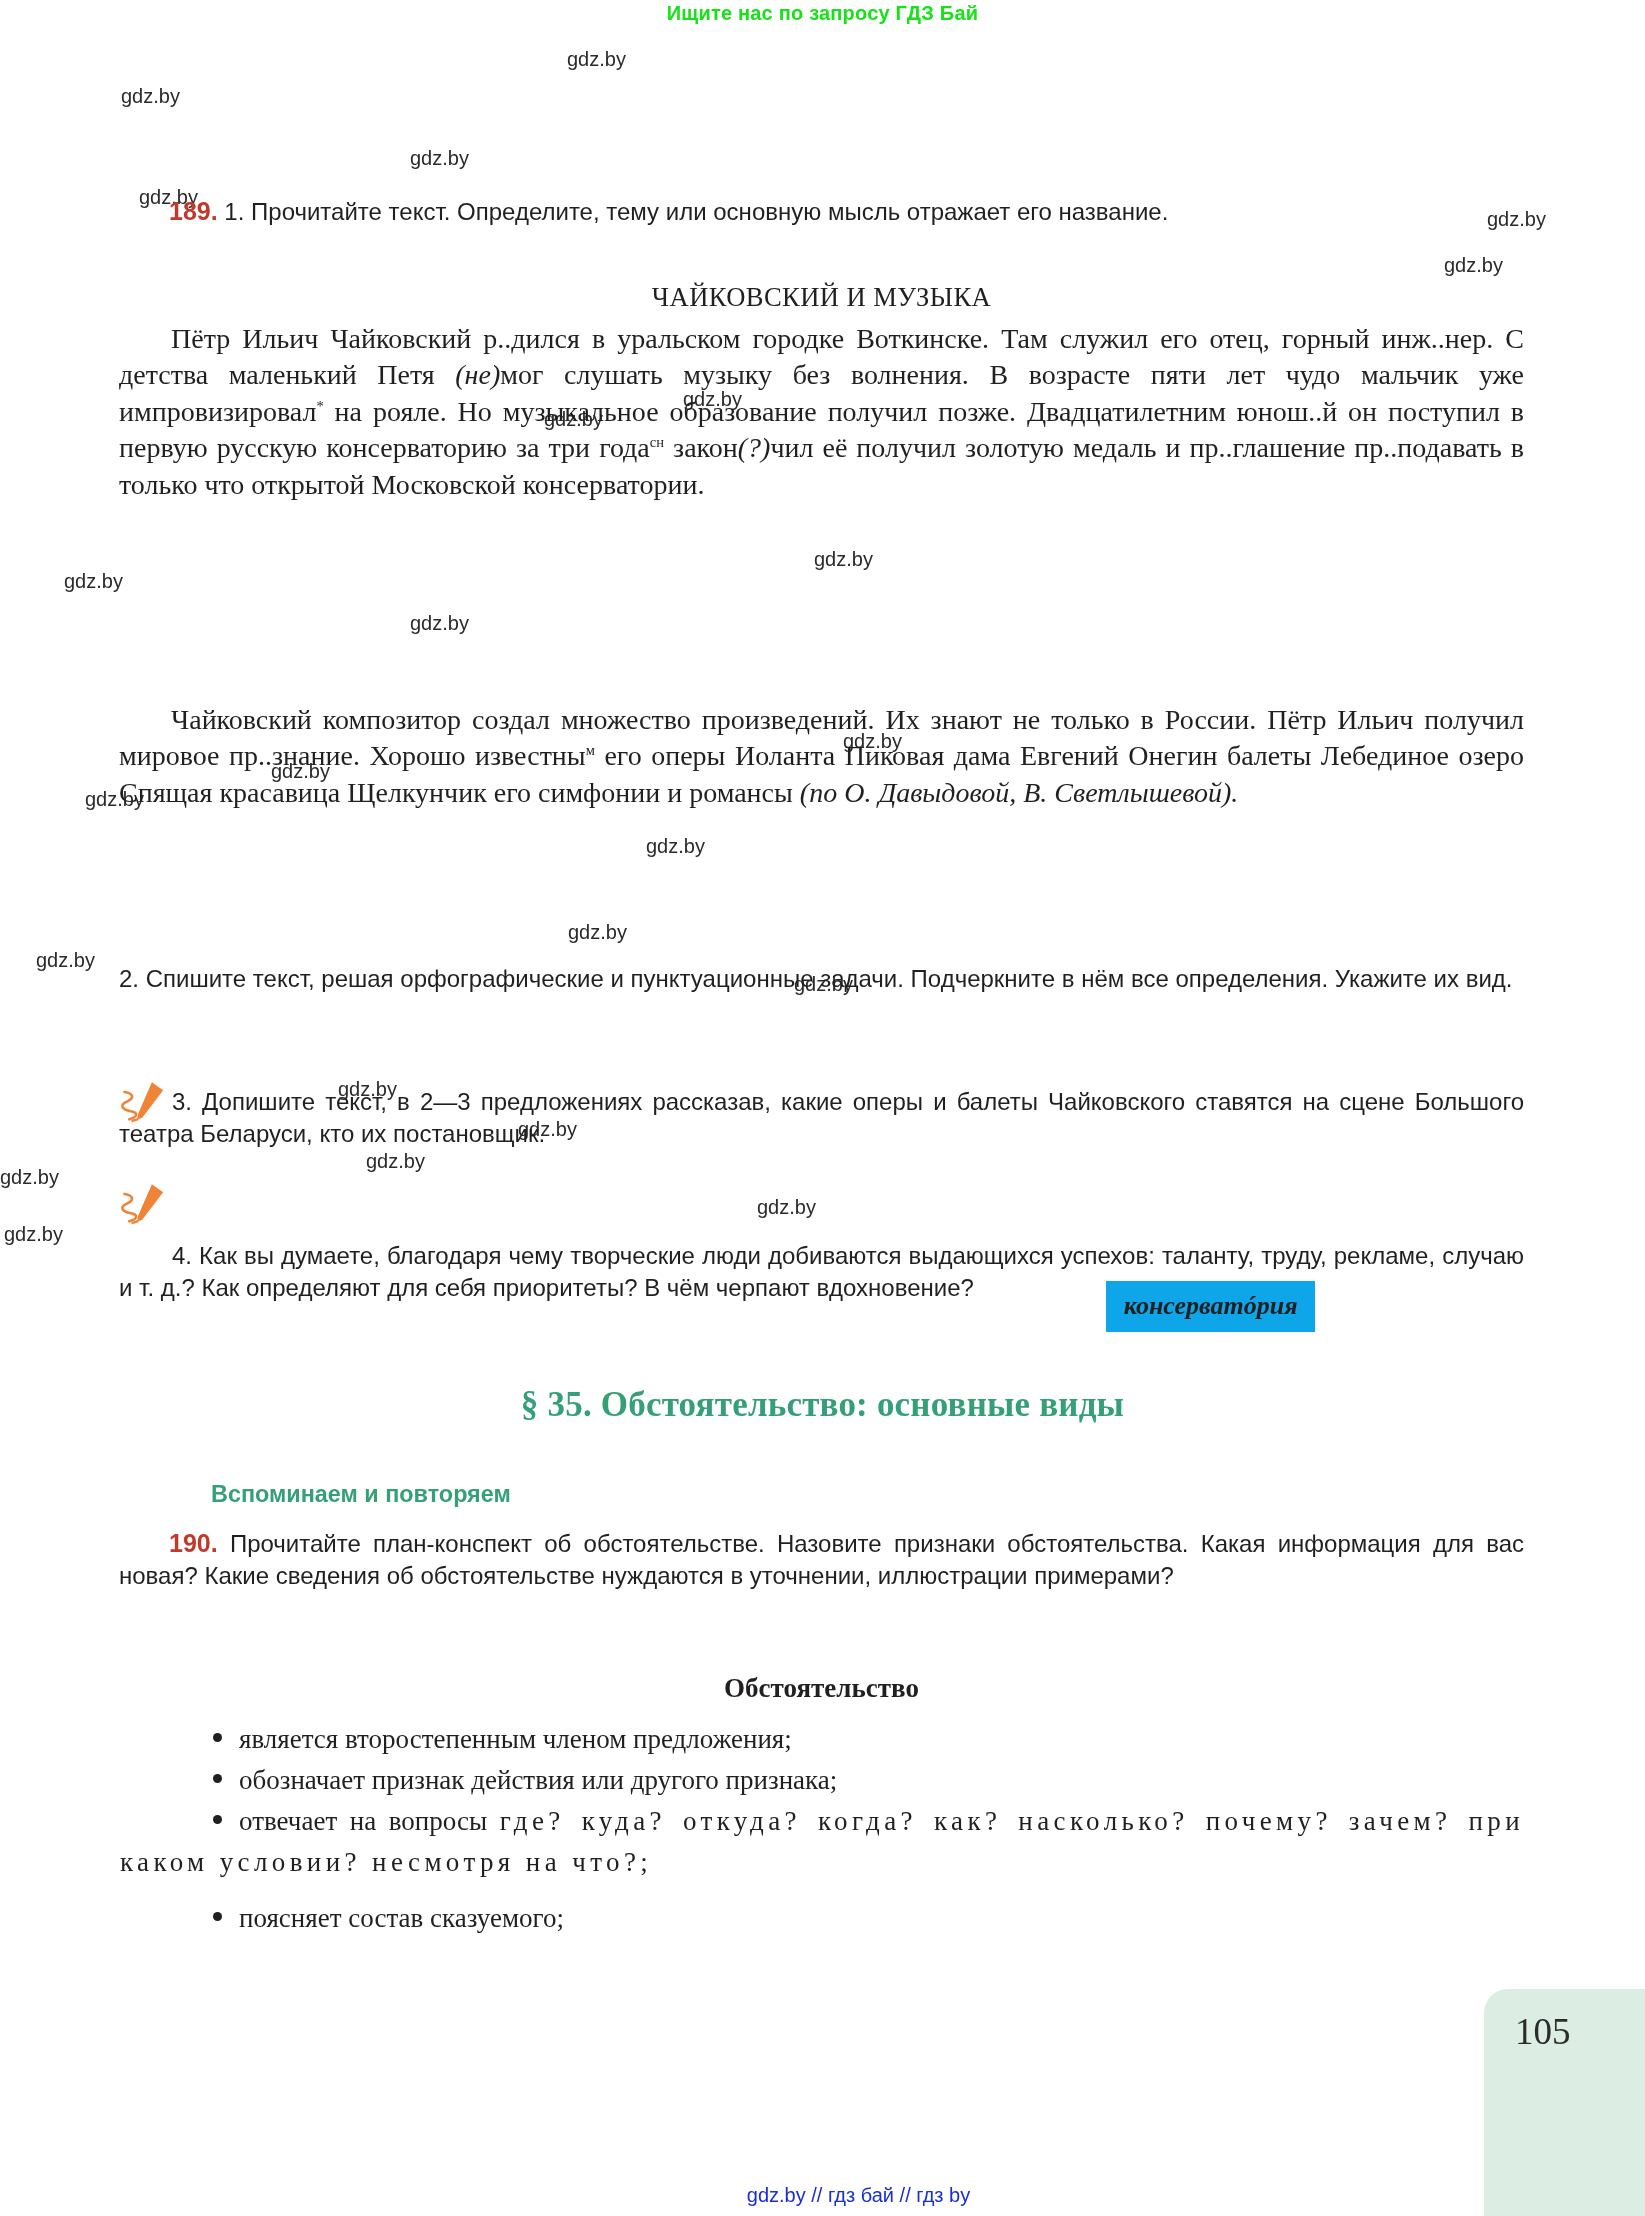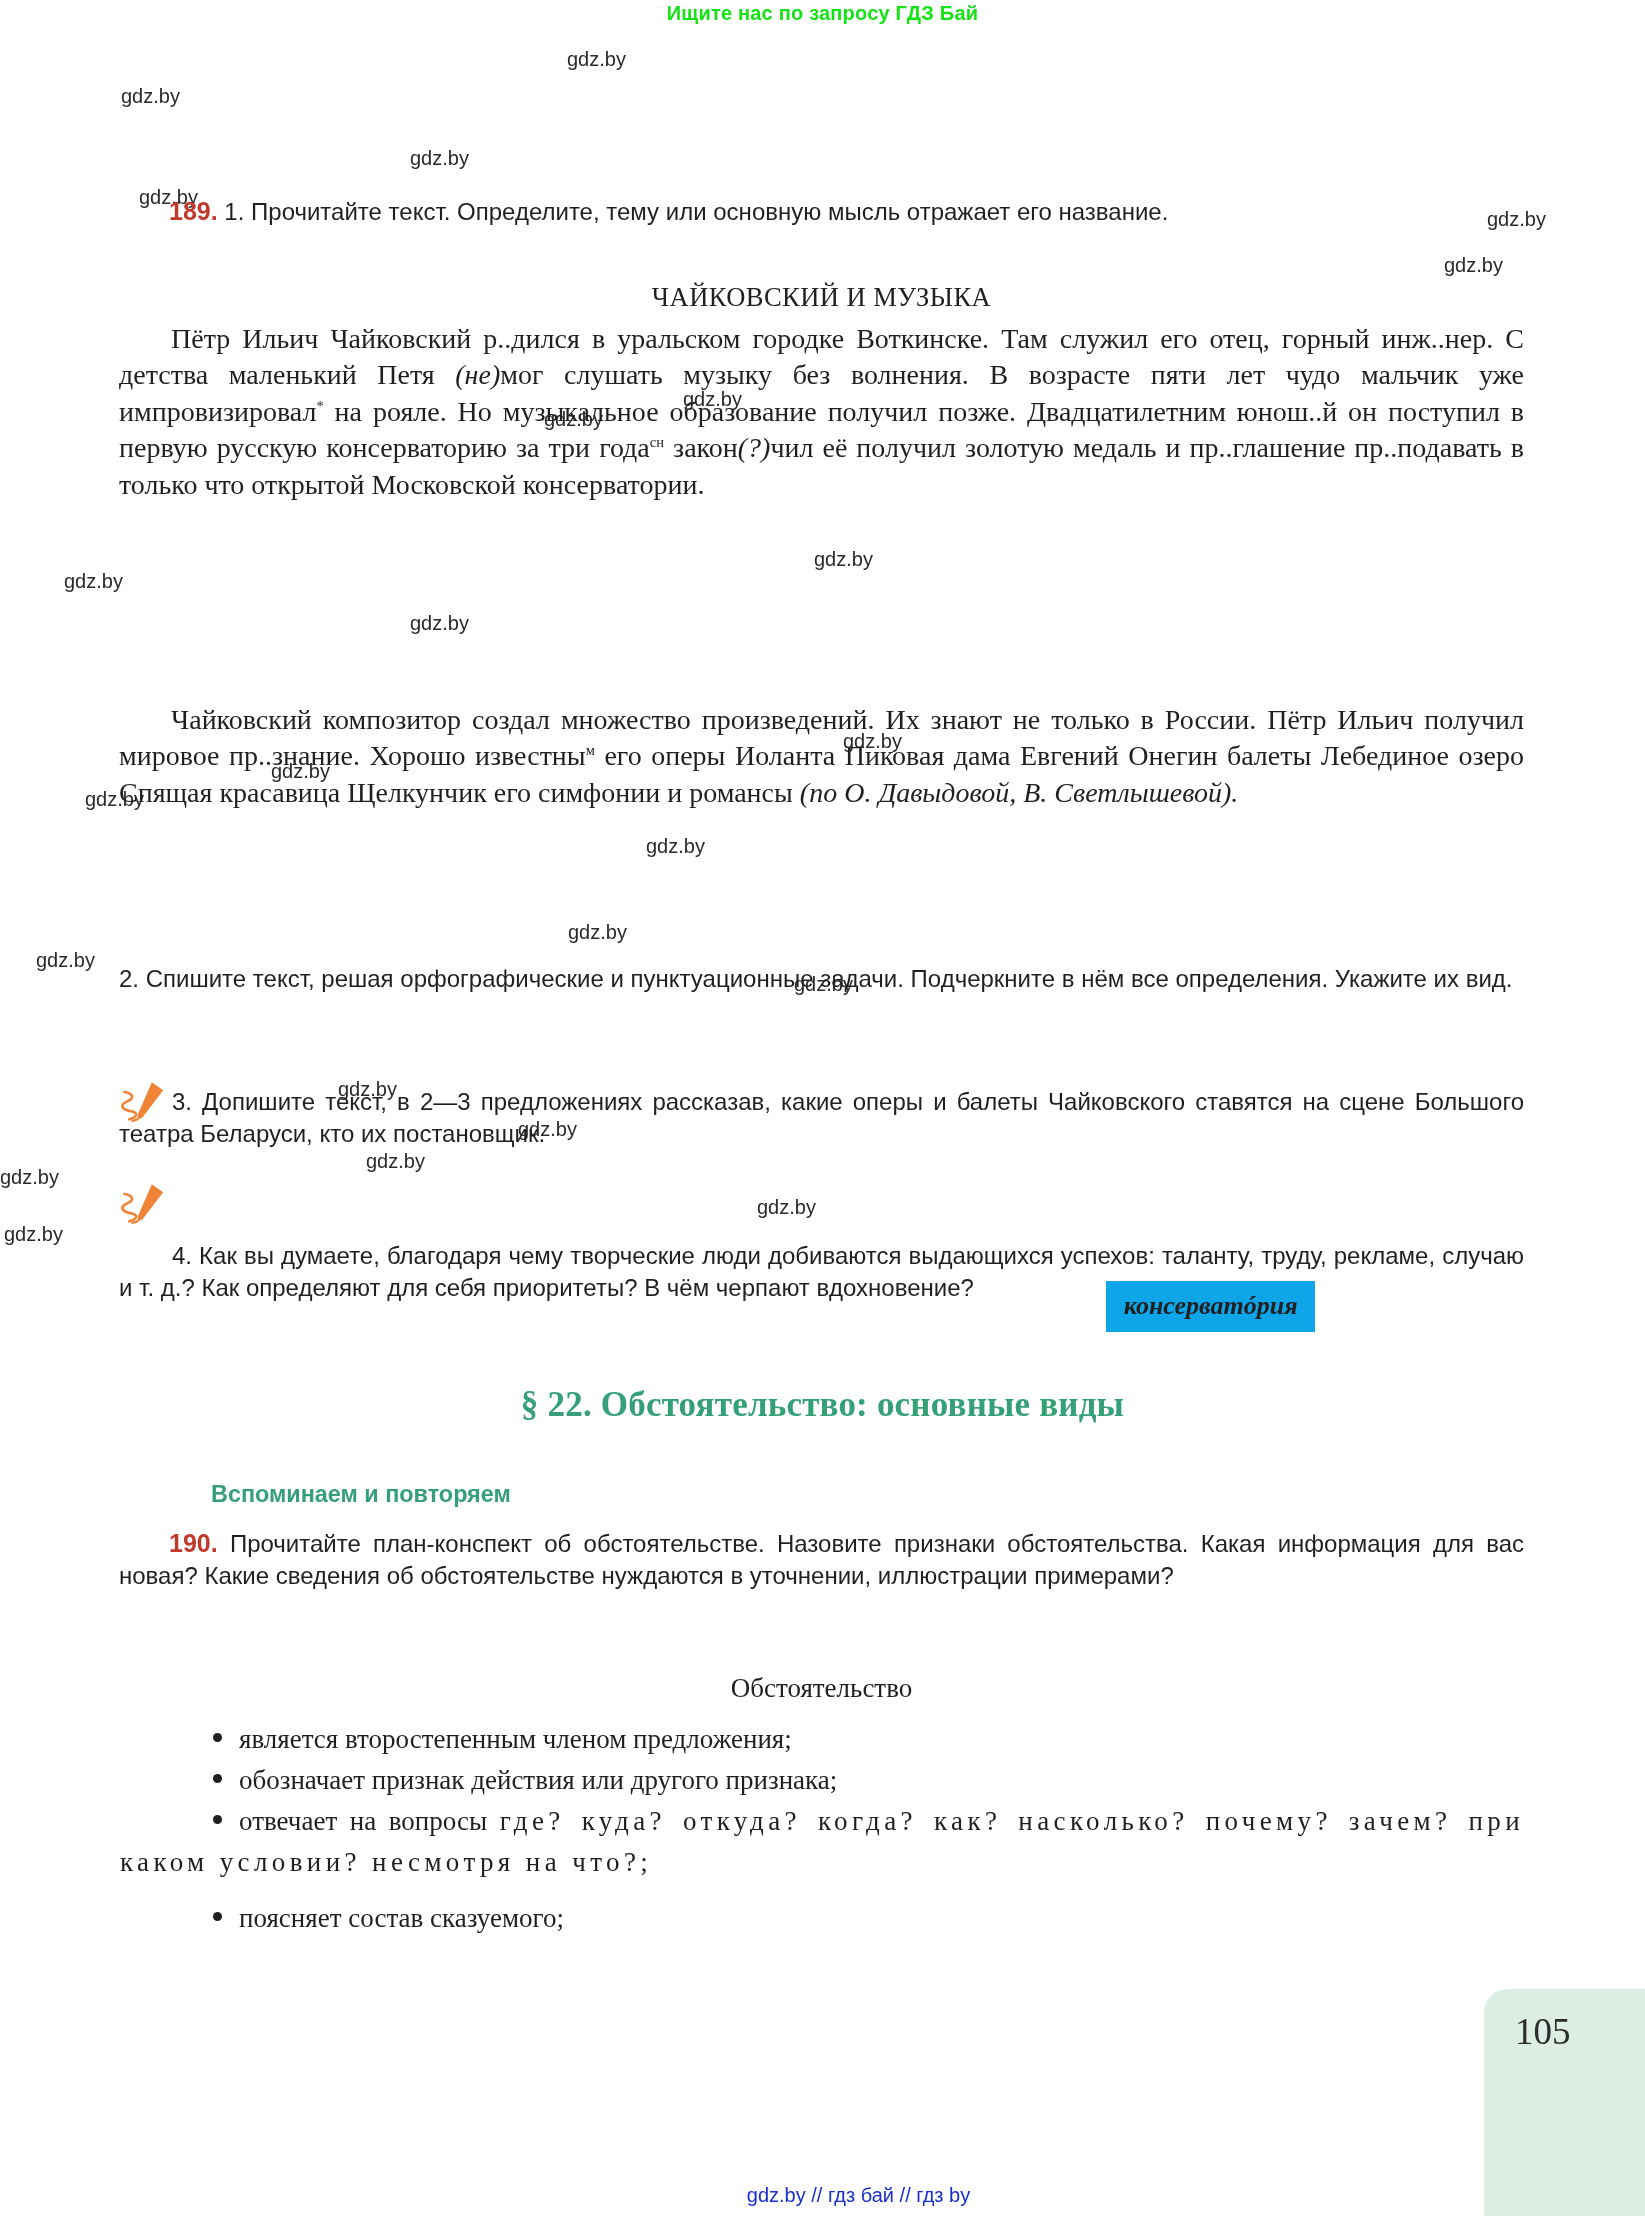--- a/index.html
+++ b/index.html
@@ -127,21 +127,21 @@
     position: absolute;
     font-family: "Liberation Sans", sans-serif;
     font-weight: bold;
     font-size: 23.4px;
     color: #35a077;
   }
 
   
   .plan-title {
     font-family: "Liberation Serif", serif;
-    font-weight: normal;
+    font-weight: bold;
     font-size: 27px;
     color: #221f20;
     text-align: center;
   }
   .plan-list {
     font-family: "Liberation Serif", serif;
     font-size: 27px;
     color: #221f20;
     line-height: 1.52;
   }
@@ -272,21 +272,21 @@
       <path d="M42 4 L56 14 L30 48 L24 50 L25 43 Z" fill="#ef8436"></path>
       <path d="M25 43 L30 48 L24 50 Z" fill="#ef8436"></path>
       <path d="M8 16 C20 18, 20 24, 11 28 C2 32, 4 38, 16 40 C26 42, 24 47, 14 50" fill="none" stroke="#ef8436" stroke-width="3.2" stroke-linecap="round"></path>
       <path d="M24 50 L18 52" fill="none" stroke="#ef8436" stroke-width="3" stroke-linecap="round"></path>
     </svg>
   </div>
   <div class="col task" style="top:1240px; position:absolute; text-indent:53px;">4. Как вы думаете, благодаря чему творческие люди добиваются выдающихся успехов: таланту, труду, рекламе, случаю и т. д.? Как определяют для себя приоритеты? В чём черпают вдохновение?</div>
 
   <div class="vocab" style="left:1106px; top:1281px;">консерватóрия</div>
 
-  <div class="section-head" style="top:1385px;">§ 22. Обстоятельство: основные виды</div>
+  <div class="section-head" style="top:1385px;">§ 35. Обстоятельство: основные виды</div>
 
   <div class="rubric" style="left:211px; top:1481px;">Вспоминаем и повторяем</div>
 
   <div class="col task task-first-indent" style="top:1527px; position:absolute;">
     <span class="exno">190.</span>
     <span>Прочитайте план-конспект об обстоятельстве. Назовите признаки обстоятельства. Какая информация для вас новая? Какие сведения об обстоятельстве нуждаются в уточнении, иллюстрации примерами?</span>
   </div>
 
   <div class="col plan-title" style="top:1673px; position:absolute;">Обстоятельство</div>
 

